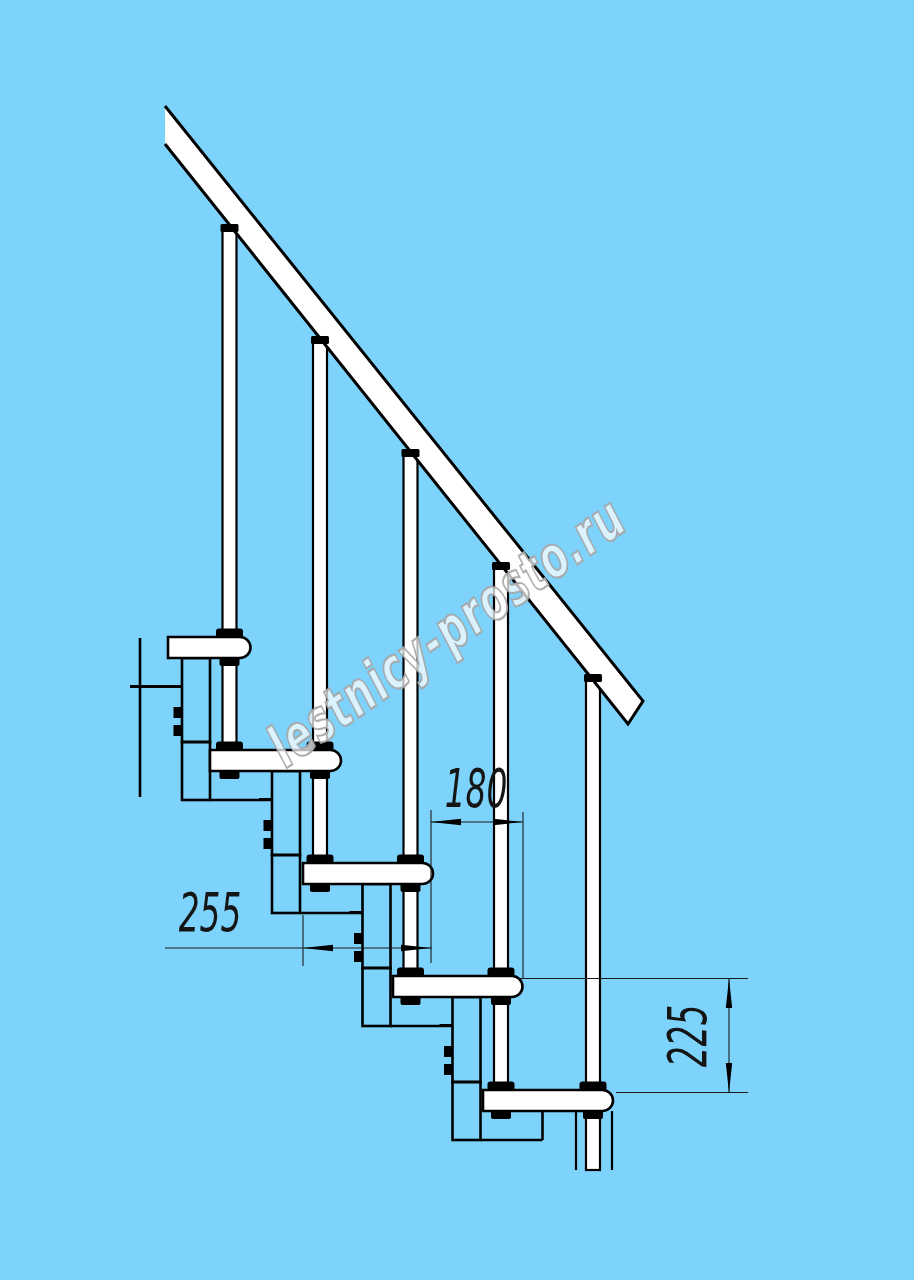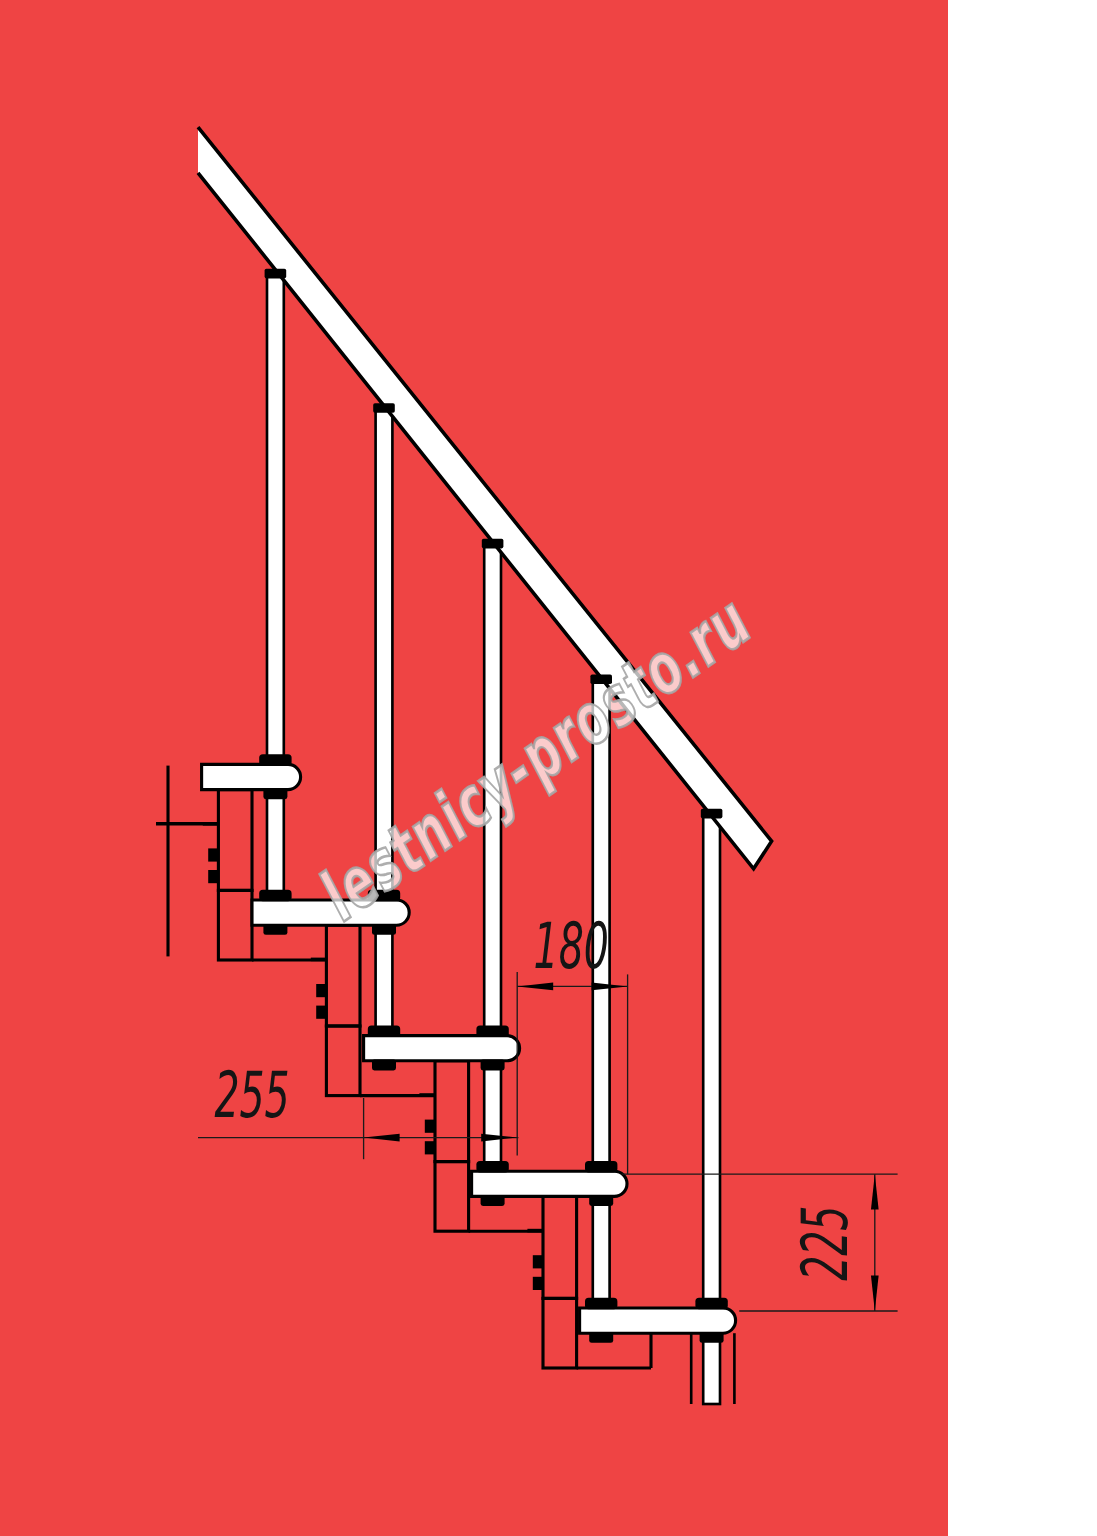--- a/index.html
+++ b/index.html
@@ -1,19 +1,19 @@
 <!DOCTYPE html>
 <html><head>
 <meta charset="utf-8">
 <style>
   html,body{margin:0;padding:0;background:#ffffff;}
   .canvas{
     position:relative;
-    width:790px;height:1280px;
-    background:#ef4444;
+    width:914px;height:1280px;
+    background:#7dd3fc;
     overflow:hidden;
     font-family:"DejaVu Sans",sans-serif;
   }
   svg{display:block;}
   .dim-text{
     font-family:"DejaVu Sans",sans-serif;
     font-style:italic;
     fill:#151515;
   }
   .watermark-text{

